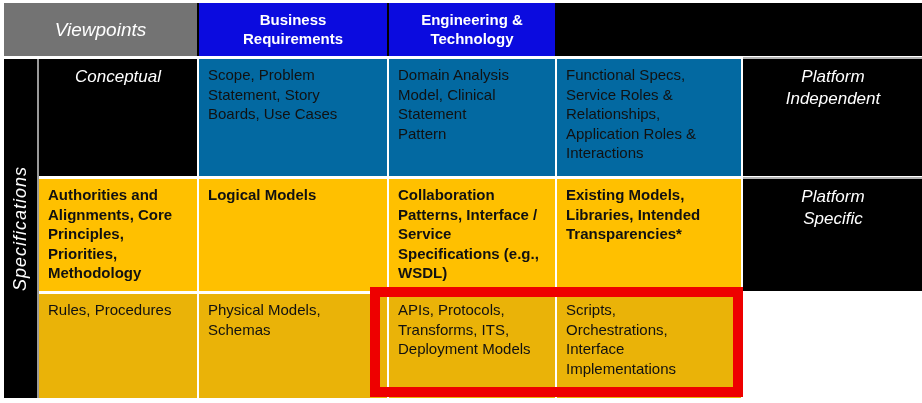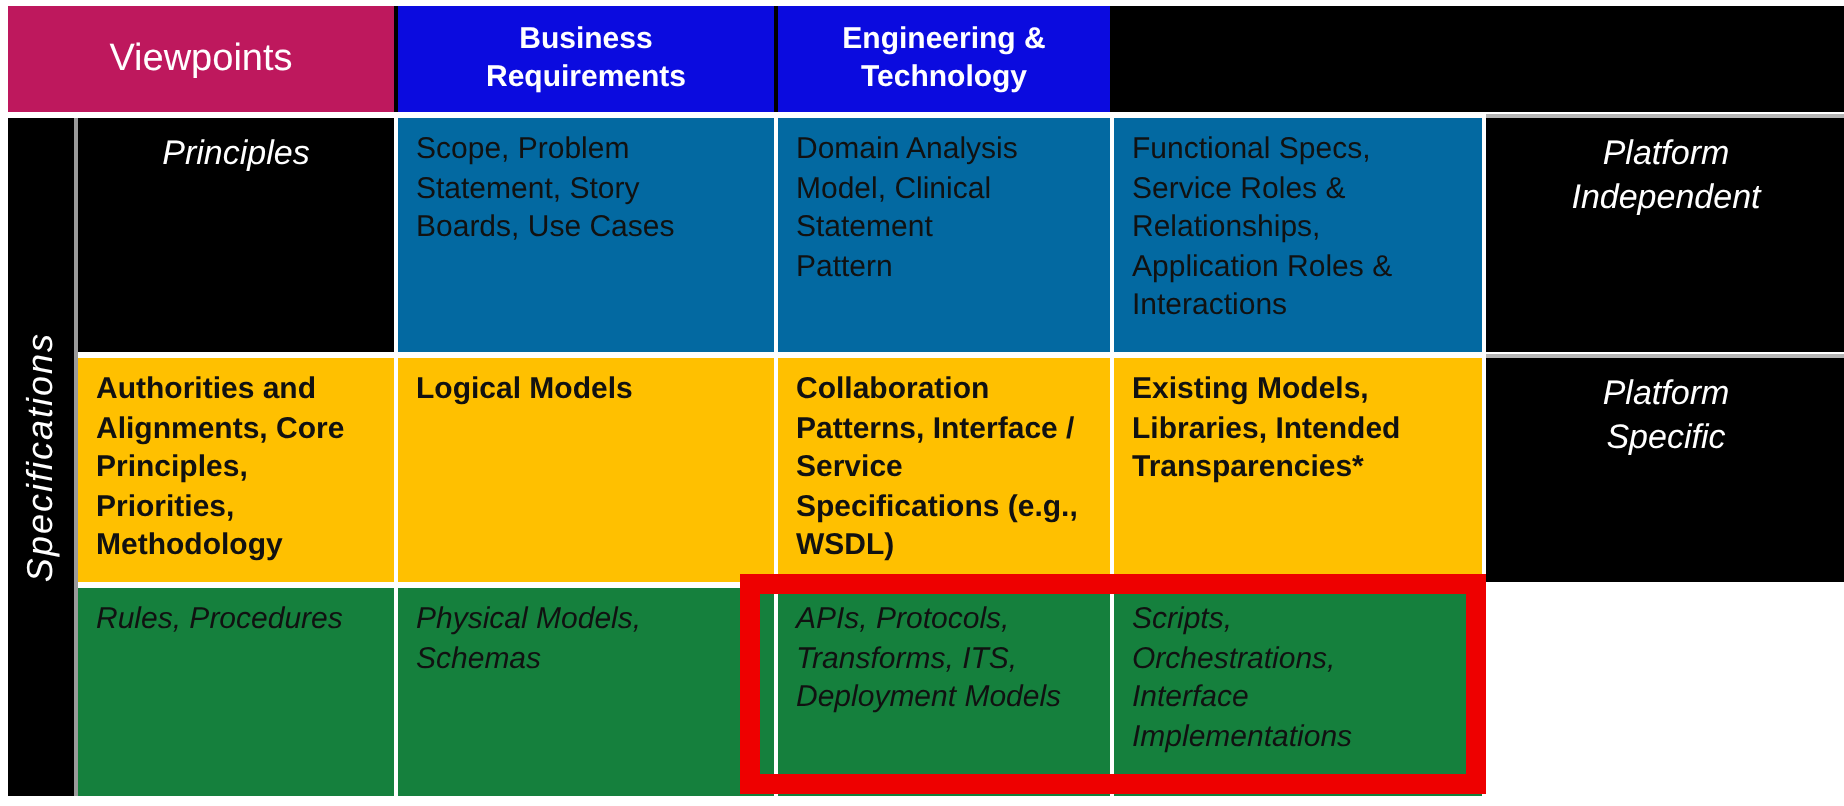--- a/index.html
+++ b/index.html
@@ -9,23 +9,23 @@
 
   
   .header-row{
     display:grid;
     grid-template-columns:193px 188px 166px 184px 180px;
     column-gap:2px;
     background:#000;
     height:53px;
   }
   .corner-cell{
-    background:#be185d;color:#fff;
+    background:#737373;color:#fff;
     display:flex;align-items:center;justify-content:center;
-    font-size:19px;
+    font-style:italic;font-size:19px;
   }
   .col-header{
     background:#0b0bdf;color:#fff;
     display:flex;align-items:center;justify-content:center;
     text-align:center;font-weight:bold;font-size:15px;line-height:1.25;
     white-space:pre-line;
   }
 
   
   .body-grid{
@@ -56,21 +56,21 @@
   }
   .row-label.first{box-shadow:none;}
   .cell{
     color:#111;
     padding:6px 6px 6px 9px;
     font-size:15px;line-height:1.3;
     white-space:pre-line;
   }
   .r1{background:#0369a1;}
   .r2{background:#ffc000;font-weight:bold;}
-  .r3{background:#15803d;font-style:italic;}
+  .r3{background:#eab308;}
 
   .highlight-box{
     position:absolute;
     left:370px;top:287px;
     width:373px;height:110px;
     border:10px solid #ee0000;
     box-sizing:border-box;
     background:transparent;
   }
 </style>
@@ -88,21 +88,21 @@
 Requirements</div>
       <div class="col-header">Engineering &amp;
 Technology</div>
     </div>
 
     <div class="body-grid">
       <div class="specs-cell">
         <span class="specs-text">Specifications</span>
       </div>
 
-      <div class="row-label first">Principles</div>
+      <div class="row-label first">Conceptual</div>
       <div class="cell r1">Scope, Problem
 Statement, Story
 Boards, Use Cases</div>
       <div class="cell r1">Domain Analysis
 Model, Clinical
 Statement
 Pattern</div>
       <div class="cell r1">Functional Specs,
 Service Roles &amp;
 Relationships,

